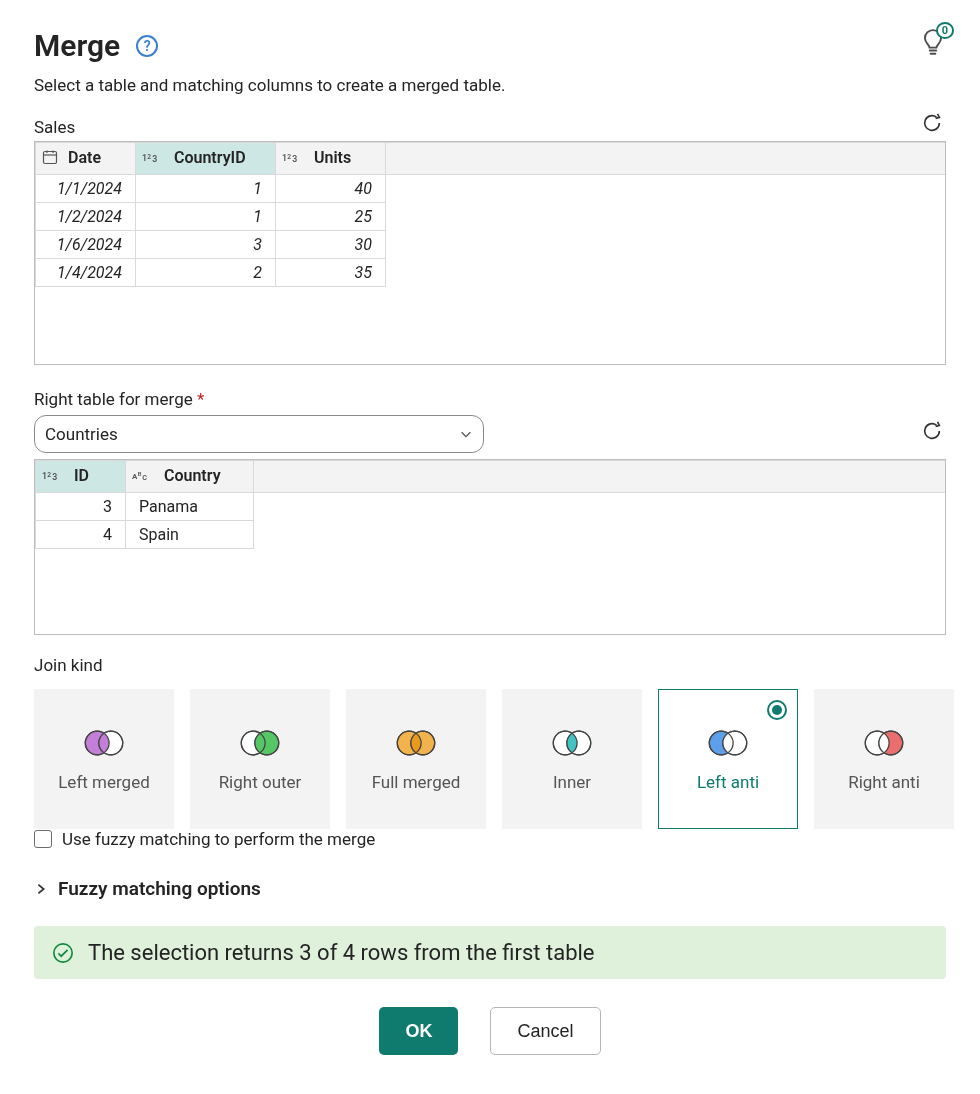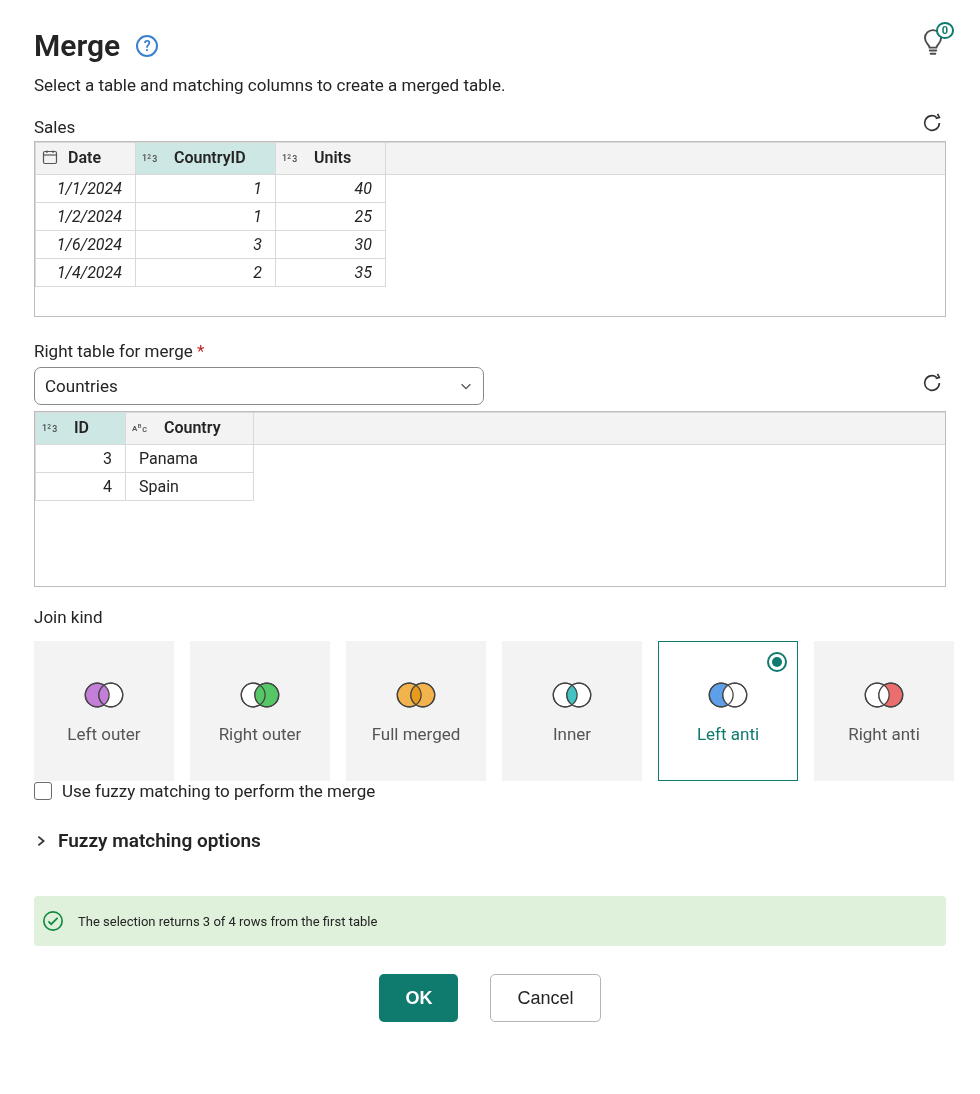--- a/index.html
+++ b/index.html
@@ -14,48 +14,48 @@
   .hdr-left{display:flex;flex-direction:column;gap:12px}
   h1{display:flex;align-items:center;gap:16px;margin:0;font-size:30px;font-weight:600}
   .subtitle{font-size:17px;color:var(--text)}
   .help-circle{display:inline-flex;align-items:center;justify-content:center;width:22px;height:22px;border-radius:50%;border:2px solid #3a80cf;color:#3a80cf;font-size:14px;font-weight:600}
   .bulb{position:relative}
   .bulb-badge{position:absolute;top:-6px;right:-8px;background:#fff;border:2px solid #0f7a6e;color:#0f7a6e;font-size:11px;font-weight:700;line-height:1;padding:1px 4px;border-radius:50%}
   .sec-label{margin-top:22px;font-size:17px}
   .refresh-row{display:flex;align-items:flex-end;justify-content:flex-end;margin-top:-26px;height:26px}
   .refresh-btn{display:inline-flex;align-items:center;justify-content:center;width:28px;height:28px;cursor:pointer}
   .table-wrap{margin-top:4px;border:1px solid var(--border);background:#fff;min-height:auto}
-  .sales-wrap{height:176px}
+  .sales-wrap{height:224px}
   .right-wrap{height:176px}
   table{border-collapse:collapse;font-size:16px}
   th{background:var(--panel);font-weight:600;text-align:left;border:1px solid var(--line)}
   td{border:1px solid var(--line)}
   .pq-th{padding:4px 10px 4px 6px;white-space:nowrap}
   .pq-th .type{display:inline-block;margin-right:6px;vertical-align:middle}
   .pq-th.selcol{background:var(--sel-col)}
   .pq-td{padding:4px 13px}
   .num{text-align:right;font-variant-numeric:tabular-nums}
   .italic{font-style:italic}
   .fieldlabel{margin-top:24px;font-size:17px}
   .req{color:#c12626}
-  .select{margin-top:6px;display:flex;align-items:center;justify-content:space-between;width:450px;height:38px;border:1px solid #8a8a8a;border-radius:7px;padding:0 10px;font-size:17px;cursor:pointer}
+  .select{margin-top:6px;display:flex;align-items:center;justify-content:space-between;width:450px;height:38px;border:1px solid #8a8a8a;border-radius:12px;padding:0 10px;font-size:17px;cursor:pointer}
   .jk-label{margin-top:20px;font-size:17px}
   .joins{margin-top:14px;display:flex;gap:16px}
   .join{flex:0 0 140px;height:140px;background:var(--panel);display:flex;flex-direction:column;align-items:center;justify-content:center;gap:12px;cursor:pointer;position:relative;border:1px solid transparent}
   .join.sel{background:#fff;border:1px solid var(--teal)}
   .join .lbl{color:#555;font-size:17px;text-align:center;line-height:1.2;padding:0 6px}
   .join.sel .lbl{color:var(--teal)}
   .radio{position:absolute;top:10px;right:10px;width:20px;height:20px;border-radius:50%;border:2px solid var(--teal);display:none;align-items:center;justify-content:center}
   .radio::after{content:"";width:10px;height:10px;border-radius:50%;background:var(--teal)}
   .join.sel .radio{display:flex}
   .chk-row{display:flex;align-items:center;gap:10px}
   .chk{width:18px;height:18px;border:1.5px solid #6b6b6b;border-radius:3px;display:inline-block}
   .chk-row span{font-size:17px}
   .expand{margin-top:28px;display:flex;align-items:center;gap:10px;font-size:19px;font-weight:600;cursor:pointer}
-  .banner{margin-top:44px;background:var(--green-bg);border-radius:4px;padding:14px 8px;display:flex;align-items:center;gap:14px;font-size:13px}
+  .banner{margin-top:26px;background:var(--green-bg);border-radius:4px;padding:14px 18px;display:flex;align-items:center;gap:14px;font-size:22px}
   .actions{margin-top:28px;display:flex;justify-content:center;gap:32px}
   .btn{height:48px;border-radius:5px;font-size:18px;padding:0 26px;cursor:pointer}
   .btn.primary{background:var(--teal);color:#fff;border:none;font-weight:600}
   .btn.secondary{background:#fff;border:1px solid #b5b5b5;color:var(--text)}
   
   .hdr-fill{background:var(--panel);border-bottom:1px solid var(--line);height:32px}
   .hdr-fill-right{border-right:none}
   .venn{width:52px;height:34px}
 </style>
 </head>
@@ -223,21 +223,21 @@
           <clipPath id="cL#c37ed8#fff">
             <circle cx="22" cy="20" r="14"></circle>
           </clipPath>    
         </defs>    
         <circle cx="22" cy="20" r="14" fill="#c37ed8" stroke="#444" stroke-width="1.5"></circle>    
         <circle cx="38" cy="20" r="14" fill="#fff" stroke="#444" stroke-width="1.5"></circle>    
         <circle cx="38" cy="20" r="14" fill="#c37ed8" clip-path="url(#cL#c37ed8#fff)"></circle>    
         <circle cx="22" cy="20" r="14" fill="none" stroke="#444" stroke-width="1.5"></circle>    
         <circle cx="38" cy="20" r="14" fill="none" stroke="#444" stroke-width="1.5"></circle>  
       </svg>
-      <div class="lbl">Left outer</div>
+      <div class="lbl">Left merged</div>
     </div>
     <div class="join">
       <svg class="venn" viewBox="0 0 60 40">    
         <defs>      
           <clipPath id="cL#fff#56c767">
             <circle cx="22" cy="20" r="14"></circle>
           </clipPath>    
         </defs>    
         <circle cx="22" cy="20" r="14" fill="#fff" stroke="#444" stroke-width="1.5"></circle>    
         <circle cx="38" cy="20" r="14" fill="#56c767" stroke="#444" stroke-width="1.5"></circle>    

